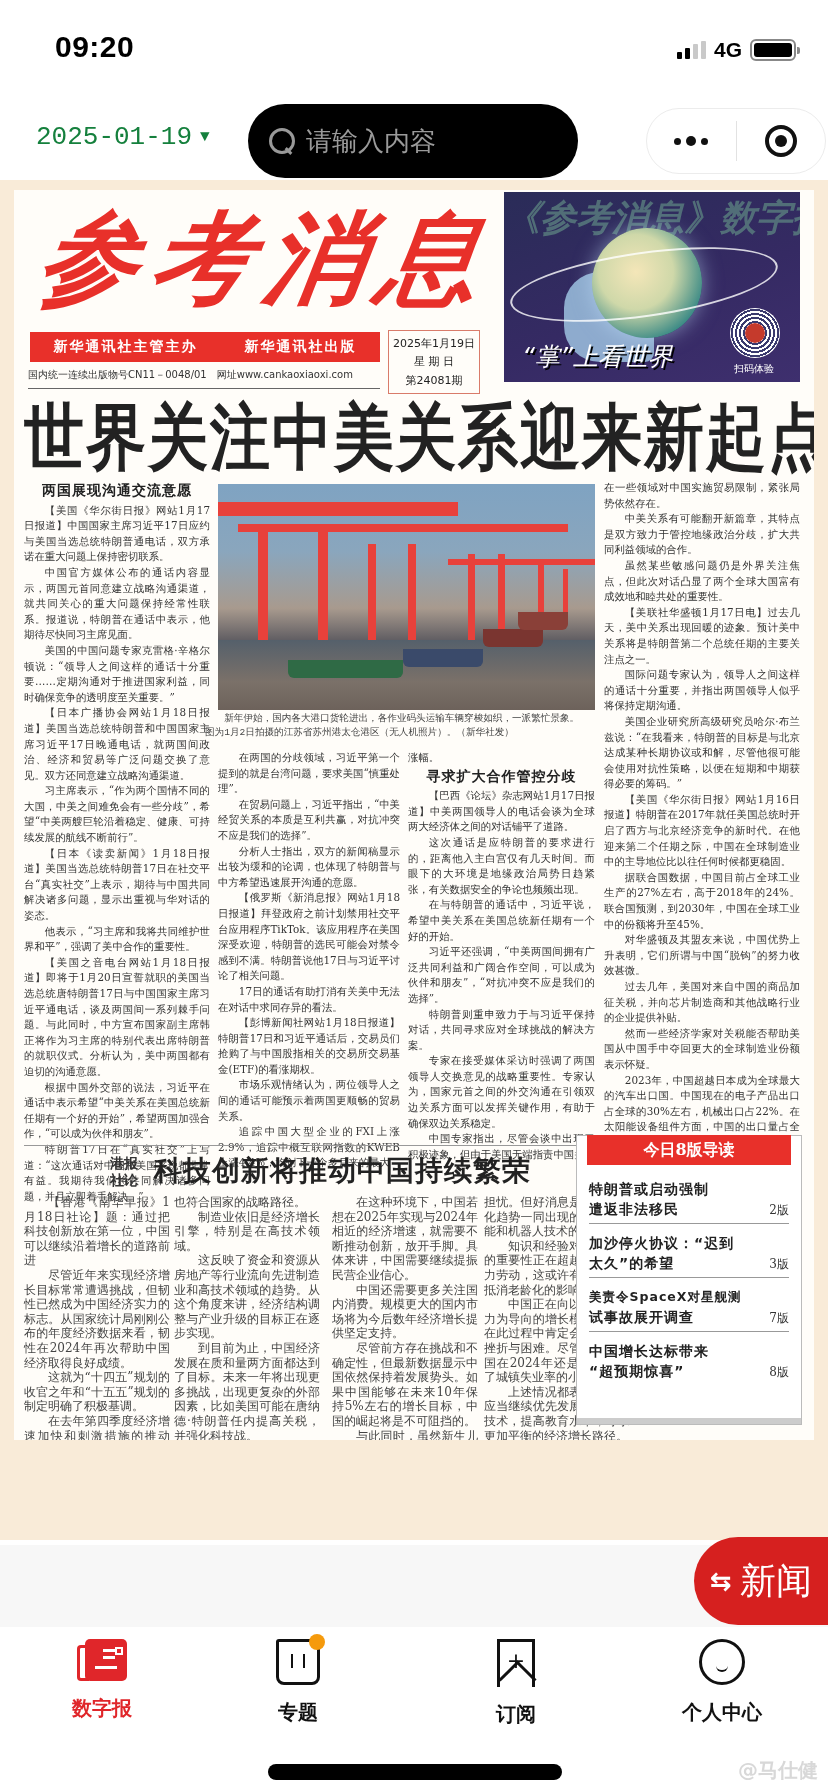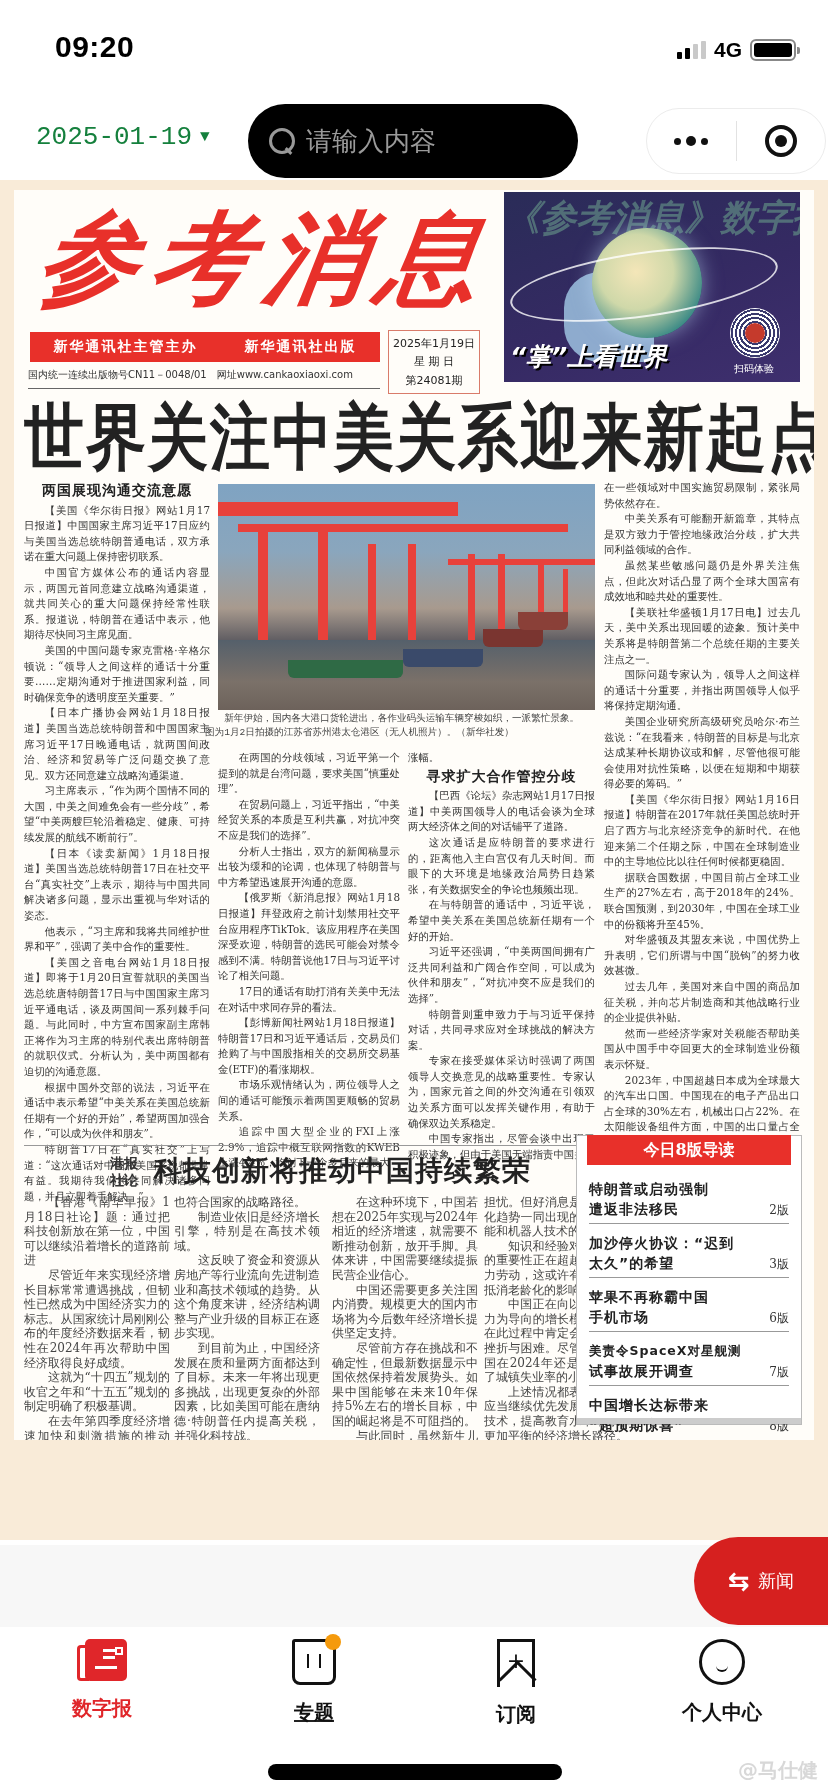--- a/index.html
+++ b/index.html
@@ -46,21 +46,21 @@
   .masthead-logo span { font-family: "DejaVu Serif", serif; font-size: 100px; color: #e8302a; font-style: italic; transform: skewX(-8deg); font-weight: bold; }
   .masthead-bar { position: absolute; left: 16px; top: 142px; width: 350px; height: 30px; background: #e8302a; color: #fff; font-size: 14px; font-weight: bold; display: flex; align-items: center; justify-content: space-around; letter-spacing: 2px; }
   .masthead-reg { position: absolute; left: 14px; top: 178px; width: 355px; font-size: 10px; color: #333; white-space: nowrap; }
   .masthead-rule { position: absolute; left: 14px; top: 198px; width: 352px; height: 1px; background: #666; }
   .issue-box { position: absolute; left: 374px; top: 140px; width: 92px; height: 64px; border: 1px solid #d97b6a; font-size: 11px; color: #222; display: flex; flex-direction: column; align-items: center; justify-content: space-around; padding: 3px 0; }
   .promo { position: absolute; left: 490px; top: 2px; width: 296px; height: 190px; background: linear-gradient(160deg, #2a2c58 0%, #352a63 55%, #3e2f6e 100%); overflow: hidden; }
   .promo-title { position: absolute; left: 0; top: 2px; width: 100%; font-size: 36px; color: #5a7f7f; font-weight: bold; font-style: italic; text-align: center; opacity: .8; white-space: nowrap; }
   .promo-globe { position: absolute; left: 88px; top: 36px; width: 110px; height: 110px; border-radius: 50%; background: radial-gradient(circle at 40% 40%, #f4e6b8 0%, #cfd8a9 40%, #3d8b86 75%, #1f5d6c 100%); box-shadow: 0 0 20px rgba(200,230,255,.5); }
   .promo-orbit { position: absolute; left: 5px; top: 60px; width: 270px; height: 65px; border: 2px solid rgba(255,255,255,.8); border-radius: 50%; transform: rotate(-8deg); }
   .promo-hand { position: absolute; left: 60px; top: 80px; width: 90px; height: 90px; background: #9ec2e0; border-radius: 40% 40% 10% 40%; opacity: .85; }
-  .promo-slogan { position: absolute; left: 6px; top: 148px; font-size: 25px; color: #fff; font-weight: bold; font-style: italic; text-shadow: 2px 2px 0 #000; }
+  .promo-slogan { position: absolute; left: 18px; top: 148px; font-size: 25px; color: #fff; font-weight: normal; font-style: italic; text-shadow: 2px 2px 0 #000; }
   .promo-qr { position: absolute; left: 226px; top: 116px; width: 50px; height: 50px; border-radius: 50%; background: repeating-radial-gradient(circle, #fff 0 2px, #3a3a6e 2px 4px); }
   .promo-qr-center { position: absolute; left: 241px; top: 131px; width: 20px; height: 20px; border-radius: 50%; background: #c53a2c; }
   .promo-scan { position: absolute; left: 230px; top: 170px; font-size: 10px; color: #fff; }
 
   .headline { position: absolute; left: 10px; top: 200px; width: 780px; font-size: 60px; font-weight: 900; color: #222; letter-spacing: 2px; text-align: center; font-family: "DejaVu Sans", sans-serif; transform: scaleY(1.2); transform-origin: top; white-space: nowrap; }
 
   
   .col { position: absolute; font-size: 10.4px; line-height: 15.6px; color: #333; text-align: justify; font-family: "DejaVu Serif", serif; }
   .col p { text-indent: 2em; }
   .col h3 { font-size: 14px; font-weight: bold; text-align: center; font-family: "DejaVu Sans", sans-serif; color: #222; margin: 3px 0 4px; letter-spacing: 1px; }
@@ -88,21 +88,21 @@
   .guide-item { border-bottom: 1px solid #999; padding: 3px 0 4px; margin-bottom: 6px; cursor: pointer; }
   .guide-item .g-title { font-size: 14px; line-height: 20px; color: #222; font-weight: bold; letter-spacing: 1px; font-family: "DejaVu Sans", sans-serif; }
   .guide-item .g-row { display: flex; justify-content: space-between; align-items: baseline; }
   .guide-item .g-page { font-size: 12px; color: #333; font-family: "DejaVu Serif", serif; }
   .guide-shadow { position: absolute; left: 0; bottom: 0; width: 100%; height: 6px; background: #ccc; }
 
   
   .gray-strip { position: absolute; top: 1545px; left: 0; width: 828px; height: 82px; background: #f7f7f7; }
   .news-float { position: absolute; right: 0; top: 1537px; width: 134px; height: 88px; background: #d6201f; border-radius: 44px 0 0 44px; display: flex; align-items: center; justify-content: center; gap: 8px; color: #fff; cursor: pointer; }
   .news-float .swap-icon { font-size: 26px; font-weight: bold; }
-  .news-float .news-label { font-size: 18px; }
+  .news-float .news-label { font-size: 36px; }
 
   
   .tab-bar { position: absolute; top: 1627px; left: 0; width: 828px; height: 165px; background: #fff; }
   .tab { position: absolute; top: 12px; width: 140px; display: flex; flex-direction: column; align-items: center; cursor: pointer; }
   .tab-label { margin-top: 14px; font-size: 20px; font-weight: bold; color: #111; }
   .tab.active .tab-label { color: #e0262a; }
   .ic-paper { width: 50px; height: 42px; position: relative; }
   .ic-paper .sheet { position: absolute; left: 8px; top: 0; width: 42px; height: 42px; background: #e0262a; border-radius: 5px; }
   .ic-paper .back { position: absolute; left: 0; top: 6px; width: 12px; height: 36px; border: 3px solid #e0262a; border-right: none; border-radius: 4px 0 0 4px; }
   .ic-paper .l1 { position: absolute; left: 26px; top: 10px; width: 12px; height: 3px; background: #fff; }
@@ -317,27 +317,20 @@
           </div>
       </div>
       <div class="guide-item">
         <div class="g-title">加沙停火协议：“迟到</div>
         <div class="g-row">
             <span class="g-title">太久”的希望</span>
             <span class="g-page">3版</span>
           </div>
       </div>
       <div class="guide-item">
-        <div class="g-title">苹果不再称霸中国</div>
-        <div class="g-row">
-            <span class="g-title">手机市场</span>
-            <span class="g-page">6版</span>
-          </div>
-      </div>
-      <div class="guide-item">
         <div class="g-title" style="font-size:12.5px">美责令SpaceX对星舰测</div>
         <div class="g-row">
             <span class="g-title">试事故展开调查</span>
             <span class="g-page">7版</span>
           </div>
       </div>
       <div class="guide-item" style="border-bottom:none">
         <div class="g-title">中国增长达标带来</div>
         <div class="g-row">
             <span class="g-title">“超预期惊喜”</span>
@@ -360,21 +353,21 @@
     <div class="ic-paper">
       <div class="back"></div>
         <div class="sheet"></div>
         <div class="l1"></div>
         <div class="l2"></div>
         <div class="l3"></div>
         <div class="box"></div>
     </div>
     <span class="tab-label">数字报</span>
   </div>
-  <div class="tab" style="left:244px;text-decoration:underline;">
+  <div class="tab" style="left:228px;">
     <div class="ic-map">
       <span class="badge-dot"></span>
     </div>
     <span class="tab-label">专题</span>
   </div>
   <div class="tab" style="left:446px;">
     <div class="ic-bookmark">+</div>
     <span class="tab-label">订阅</span>
   </div>
   <div class="tab" style="left:652px;">

